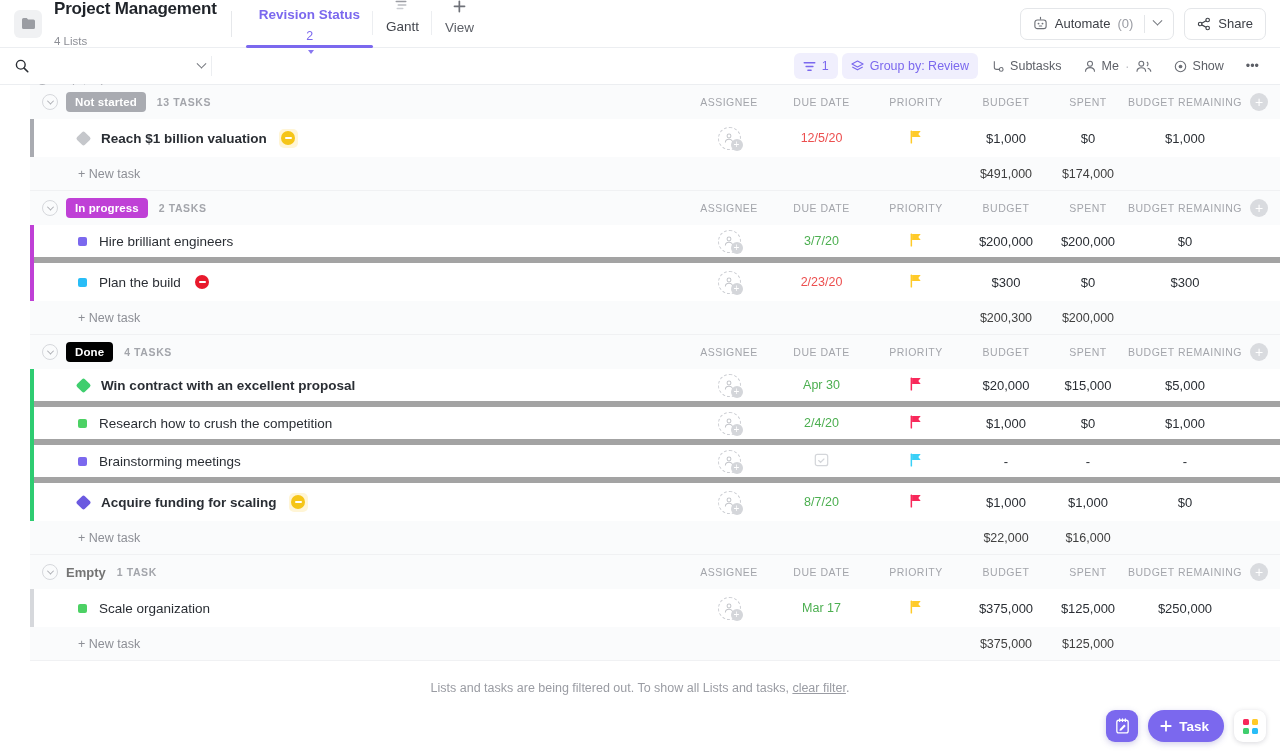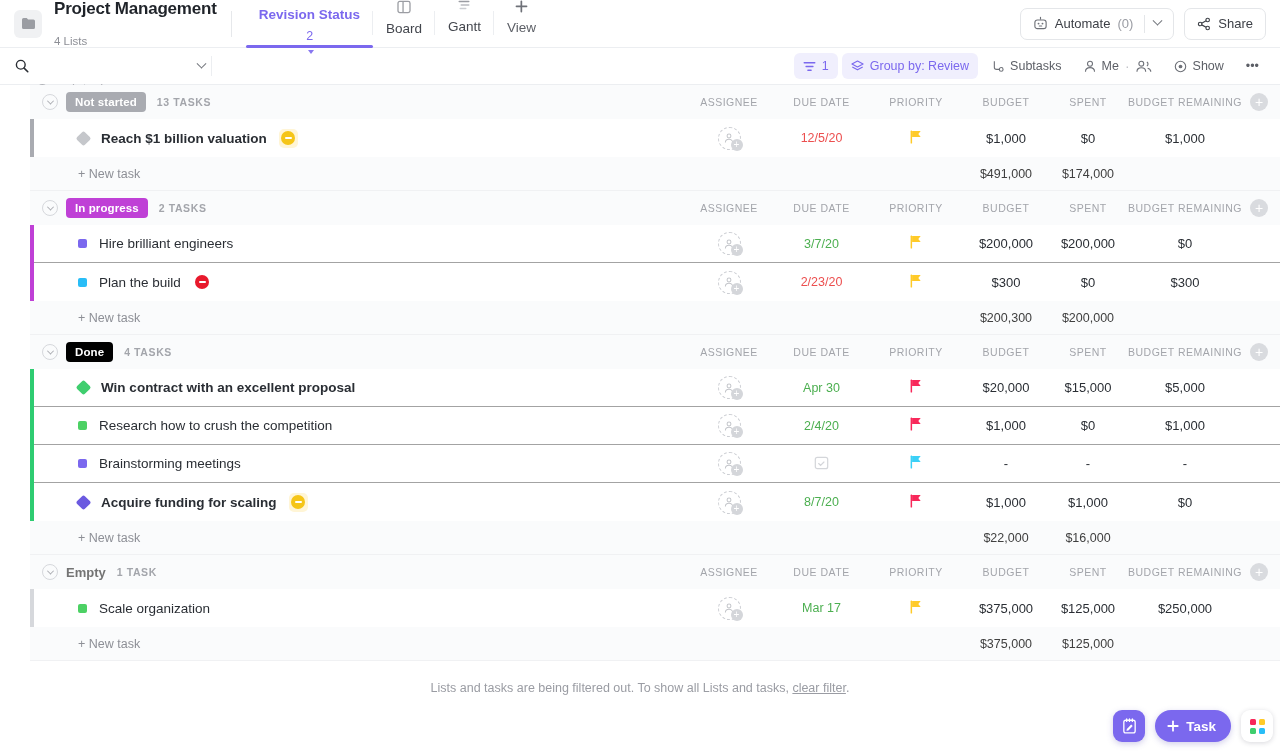--- a/index.html
+++ b/index.html
@@ -128,21 +128,21 @@
     width: 18px; height: 18px; border-radius: 50%; background: #d9dbdf;
     display: flex; align-items: center; justify-content: center; color: #fff;
     font-size: 14px; line-height: 1; cursor: pointer; margin-left: 6px; flex: 0 0 auto;
   }
   .plus-circle span { display: block; margin-top: -1px; font-weight: 400; }
 
   .rows { background: #fff; border-left: 4px solid transparent; }
 
   .row {
     height: 38px; display: flex; align-items: center;
-    border-bottom: 1px solid #a3a3a3; background: #fff;
+    border-bottom: 6px solid #a3a3a3; background: #fff;
     position: relative;
   }
   .row:last-child { border-bottom: 0; }
   .row-name { display: flex; align-items: center; padding-left: 44px; gap: 12px; flex: 0 0 auto; }
   .sq { width: 9px; height: 9px; border-radius: 2px; flex: 0 0 auto; }
   .dia { width: 11px; height: 11px; transform: rotate(45deg); border-radius: 2px; flex: 0 0 auto; }
   .tname { font-size: 13.5px; color: #2a2e34; white-space: nowrap; }
   .tname.bold { font-weight: 700; }
   .tag-badge {
     width: 19px; height: 19px; border-radius: 5px; display: flex; align-items: center; justify-content: center;
@@ -189,21 +189,21 @@
   .newtask-label { font-size: 12.5px; color: #8d8f96; padding-left: 48px; cursor: pointer; }
   .totals { margin-left: auto; display: flex; align-items: center; padding-right: 12px; }
   .total-cell { text-align: center; font-size: 12.5px; color: #404040; }
 
   .footer-note {
     margin-top: 20px; text-align: center; font-size: 12.5px; color: #9a9ca3;
   }
   .footer-note a { color: #9a9ca3; text-decoration: underline; cursor: pointer; }
 
   
-  .fabs { position: absolute; right: 7px; bottom: 14px; display: flex; align-items: center; gap: 10px; }
+  .fabs { position: absolute; right: 14px; bottom: 14px; display: flex; align-items: center; gap: 10px; }
   .fab-square {
     width: 32px; height: 32px; border-radius: 9px; background: #7b68ee;
     display: flex; align-items: center; justify-content: center; cursor: pointer;
     box-shadow: 0 2px 6px rgba(90,80,180,.28);
   }
   .fab-task {
     height: 32px; padding: 0 15px 0 12px; border-radius: 16px; background: #7b68ee; color: #fff;
     display: flex; align-items: center; gap: 7px; font-size: 13.5px; font-weight: 700; cursor: pointer;
     box-shadow: 0 2px 6px rgba(90,80,180,.28);
   }
@@ -243,28 +243,20 @@
           <rect x="5" y="5.1" width="9" height="1.8" rx=".9" fill="#7b68ee"></rect>
         <circle cx="1.6" cy="10.4" r="1.6" fill="#7b68ee"></circle>
           <rect x="5" y="9.5" width="9" height="1.8" rx=".9" fill="#7b68ee"></rect>
       </svg>
       <span>Revision Status</span>
       <span class="count">2</span>
       <span class="caret"></span>
       <span class="tab-sep"></span>
     </div>
 
-    <div class="view-tab">
-      <svg width="14" height="14" viewBox="0 0 14 14" aria-hidden="true">
-        <rect x="1" y="1.4" width="12" height="11.2" rx="1.8" fill="none" stroke="#9b9da3" stroke-width="1.3"></rect>
-        <rect x="5.4" y="1.4" width="1.3" height="11.2" fill="#9b9da3"></rect>
-      </svg>
-      <span>Board</span>
-      <span class="tab-sep"></span>
-    </div>
 
     <div class="view-tab">
       <svg width="14" height="12" viewBox="0 0 14 12" aria-hidden="true">
         <rect x="0.5" y="0.7" width="11" height="1.6" rx=".8" fill="#9b9da3"></rect>
         <rect x="2.5" y="4.2" width="9" height="1.6" rx=".8" fill="#b9bbc0"></rect>
         <rect x="1.5" y="7.7" width="7" height="1.6" rx=".8" fill="#cbcdd2"></rect>
       </svg>
       <span>Gantt</span>
       <span class="tab-sep"></span>
     </div>

